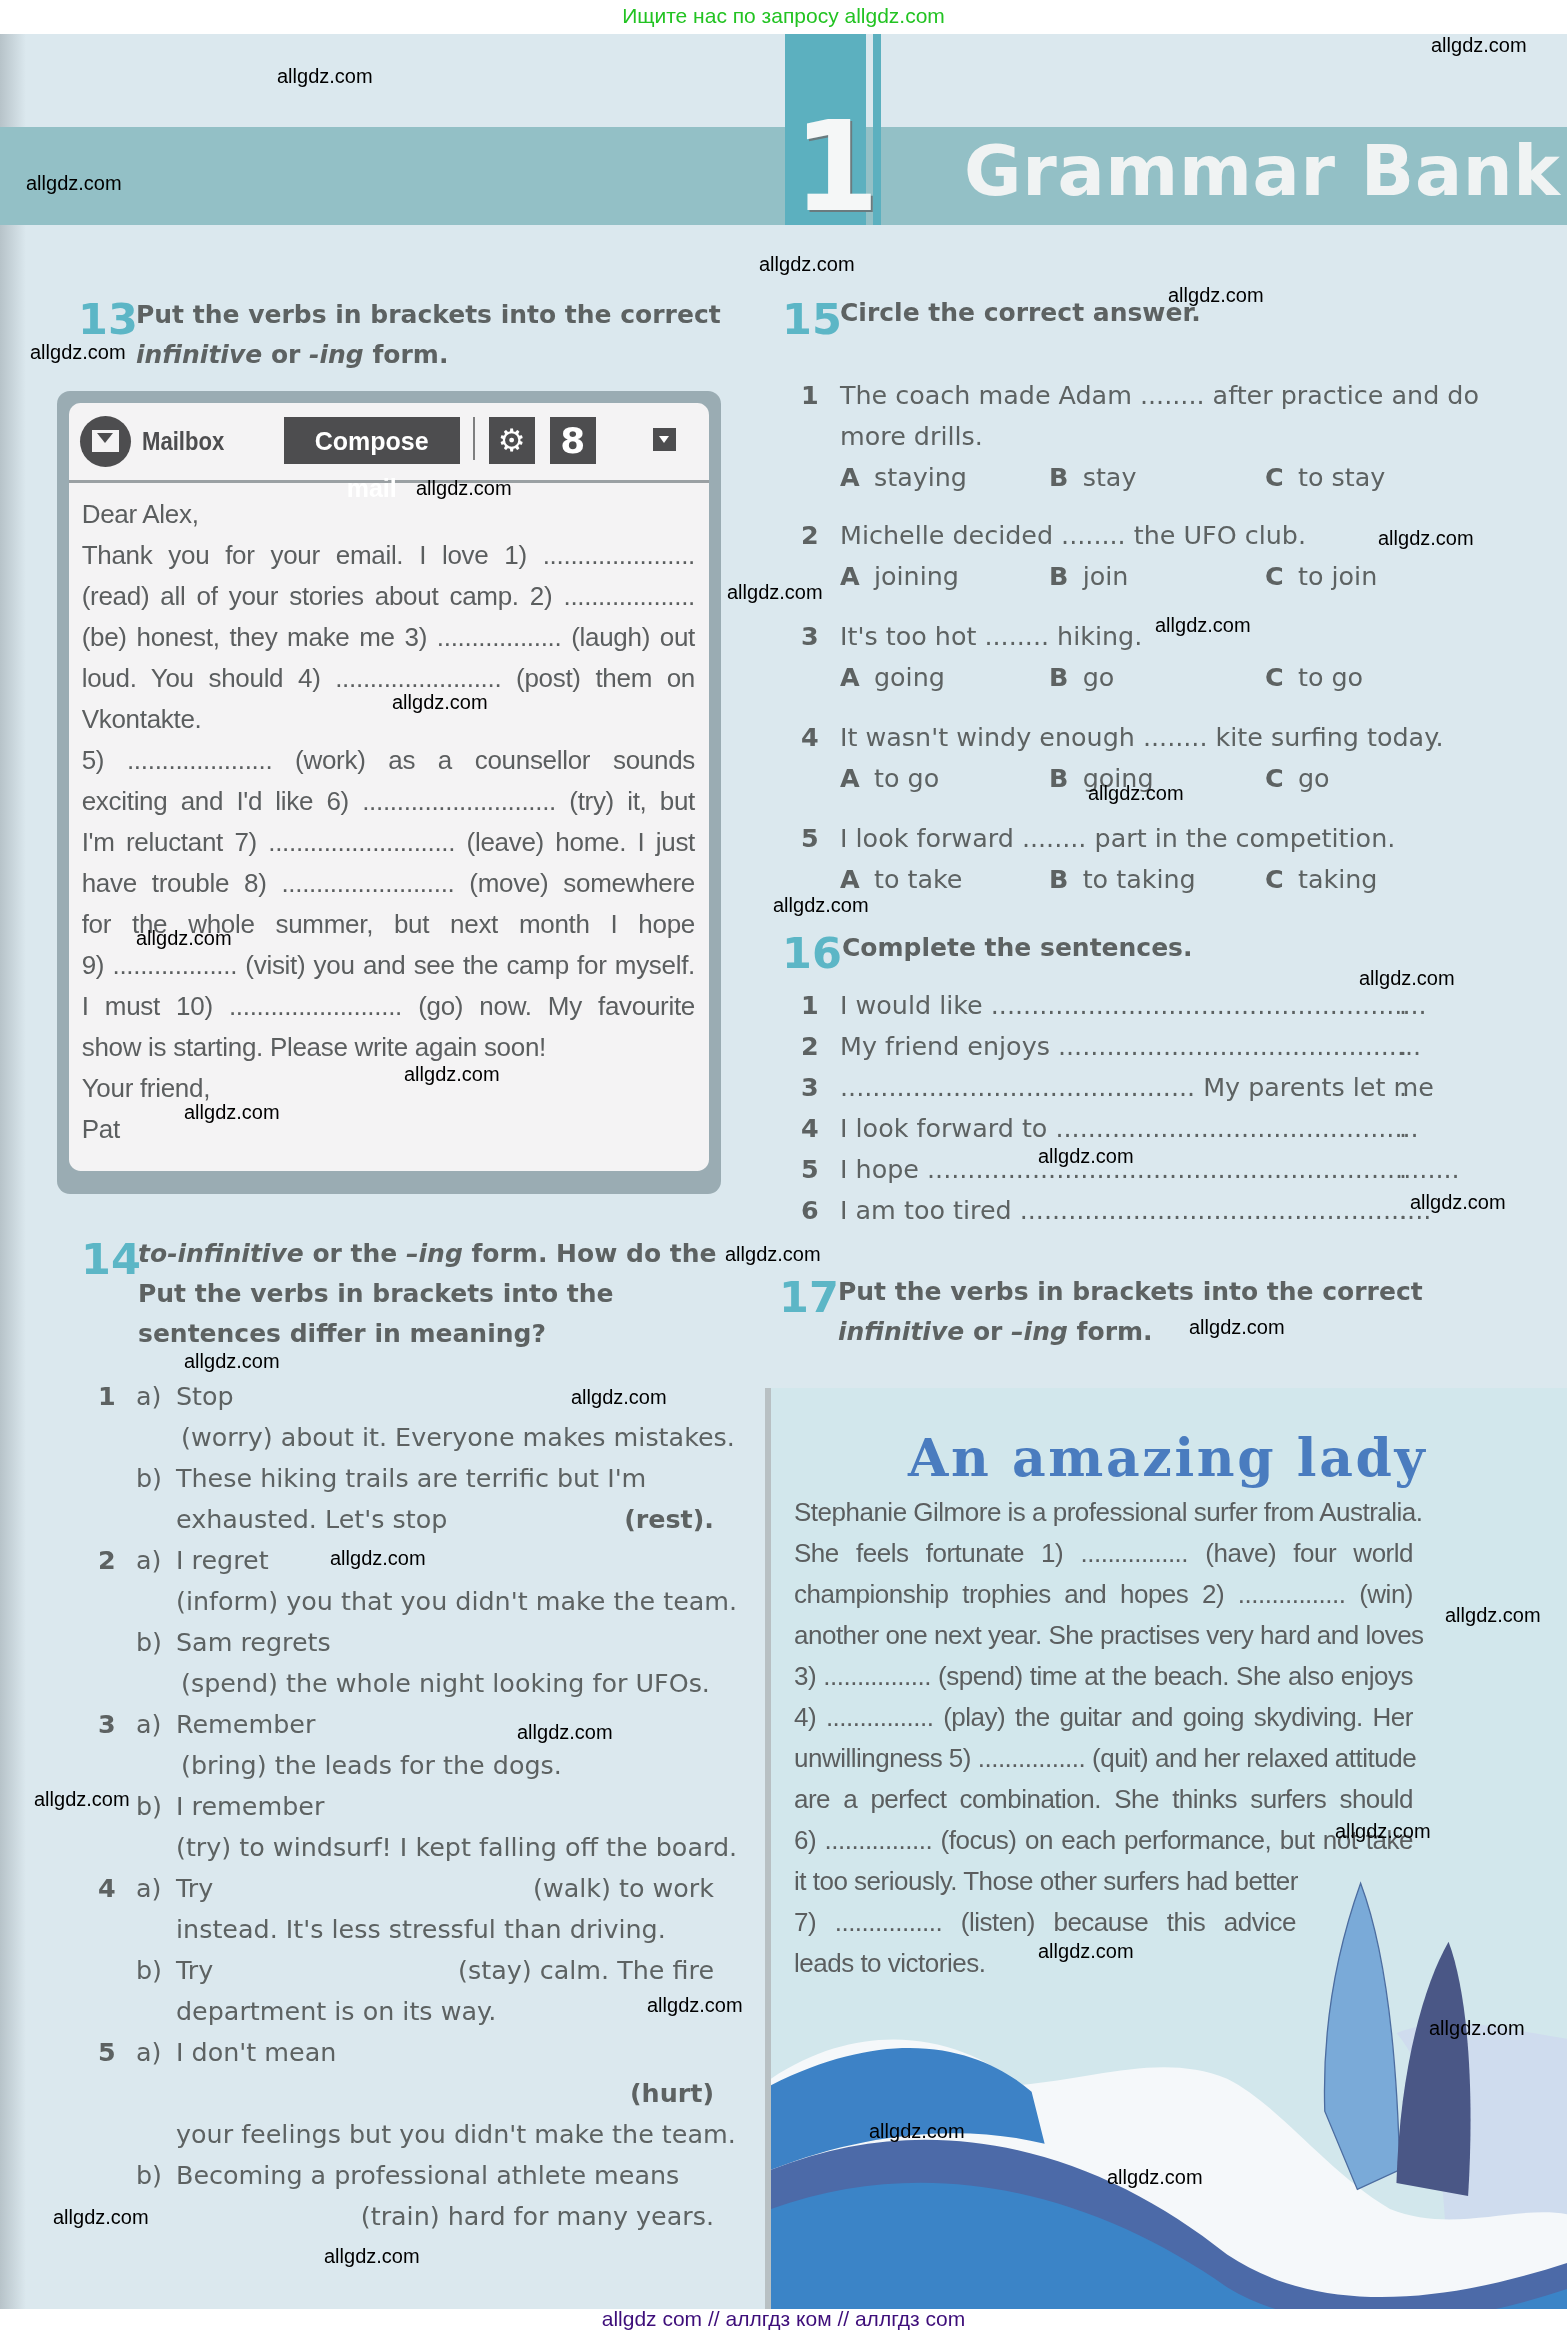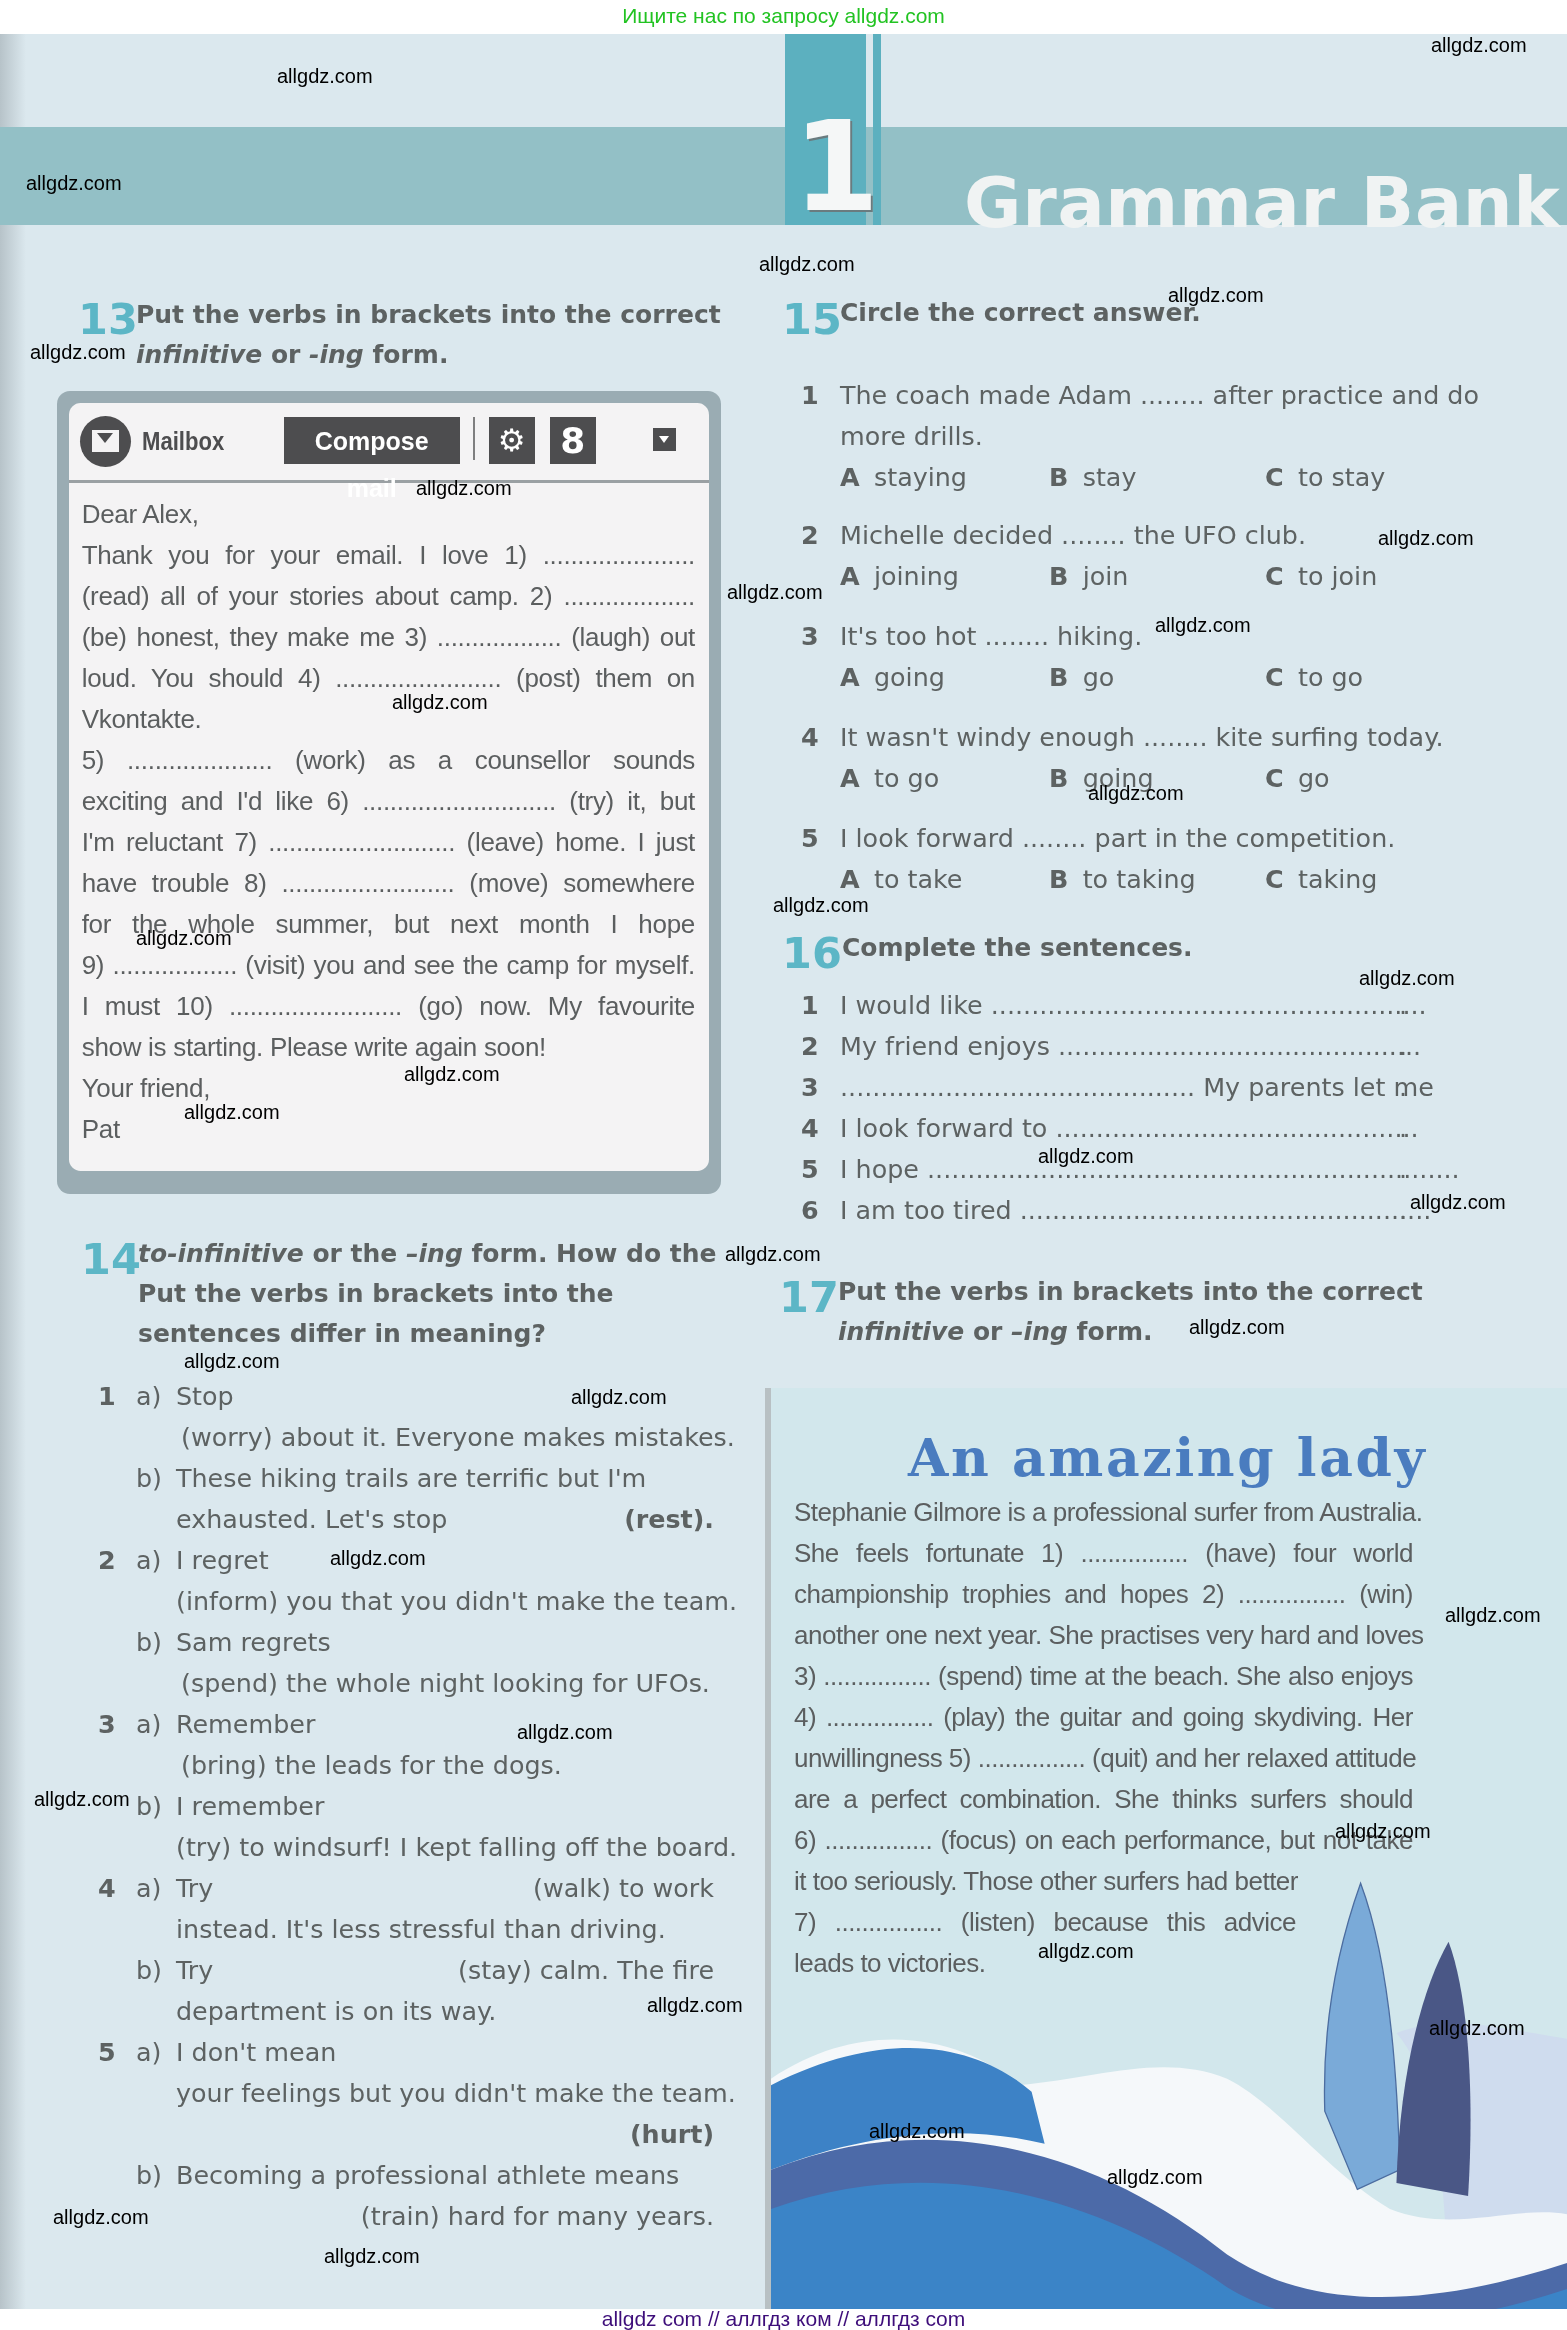--- a/index.html
+++ b/index.html
@@ -5,21 +5,21 @@
   html,body{margin:0;padding:0;}
   body{width:1567px;height:2330px;position:relative;overflow:hidden;background:#ffffff;font-family:"Liberation Sans",sans-serif;color:#5a5f5f;}
   .topbar{position:absolute;left:0;top:0;width:1567px;height:34px;background:#fff;text-align:center;}
   .topbar span{font-family:"Liberation Sans",sans-serif;font-size:21px;color:#22c322;line-height:31px;}
   .page{position:absolute;left:0;top:34px;width:1567px;height:2276px;background:#dbe8ee;overflow:hidden;}
   .page .shade{position:absolute;left:0;top:0;width:26px;height:100%;background:linear-gradient(to right,#b7c3c9,#dbe8ee);}
   .band{position:absolute;left:0;top:93px;width:1567px;height:98px;background:#93c0c6;}
   .chap-strip{position:absolute;left:785px;top:0;width:81px;height:191px;background:#5cb0bf;}
   .chap-line{position:absolute;left:873px;top:0;width:7.8px;height:191px;background:#5cb0bf;}
   .chap-num{position:absolute;left:793px;top:75px;width:65px;font-family:"DejaVu Sans",sans-serif;font-weight:bold;font-size:124px;line-height:117px;color:#f5f7f7;text-align:center;text-shadow:2px 2px 0 #6a7b7f;}
-  .chap-title{position:absolute;left:964px;top:96px;font-family:"DejaVu Sans",sans-serif;font-weight:bold;font-size:70px;color:#f0f3f3;letter-spacing:0.7px;margin-top:32px;}
+  .chap-title{position:absolute;left:964px;top:96px;font-family:"DejaVu Sans",sans-serif;font-weight:bold;font-size:70px;color:#f0f3f3;letter-spacing:0.7px;}
   .wm{position:absolute;font-family:"Liberation Sans",sans-serif;font-size:20px;color:#000;}
   .ex-num{font-family:"DejaVu Sans",sans-serif;font-weight:bold;color:#5cb6c6;font-size:43px;line-height:43px;position:absolute;}
   .ex-title{position:absolute;font-family:"DejaVu Sans",sans-serif;font-weight:bold;color:#5d6262;font-size:25px;line-height:40px;}
   .ex-title i{font-style:italic;}
   
   .mailbox{position:absolute;left:57px;top:357px;width:664px;height:803px;background:#9aacb3;border-radius:13px;}
   .mailbox .inner{position:absolute;left:11.7px;top:11.7px;right:11.7px;bottom:23.5px;background:#f4f3f4;border-radius:11.7px;}
   .mb-head{position:absolute;left:0;top:0;right:0;height:77px;border-bottom:3.9px solid #9aa0a3;}
   .mb-logo{position:absolute;left:11.7px;top:13px;width:51px;height:51px;border-radius:50%;background:#4d4d4f;}
   .mb-logo .env{position:absolute;left:11.7px;top:14.3px;width:27px;height:22px;background:#f4f3f4;}
@@ -187,24 +187,24 @@
       </div>
     <div class="row">
         <span class="tx">department is on its way.</span>
       </div>
     <div class="row">
         <span class="n">5</span>
         <span class="ab">a)</span>
         <span class="tx">I don't mean</span>
       </div>
     <div class="row">
+        <span class="rt" style="font-weight:bold">(hurt)</span>
+      </div>
+    <div class="row">
         <span class="tx">your feelings but you didn't make the team.</span>
-      </div>
-    <div class="row">
-        <span class="rt" style="font-weight:bold">(hurt)</span>
       </div>
     <div class="row">
         <span class="ab">b)</span>
         <span class="tx">Becoming a professional athlete means</span>
       </div>
     <div class="row">
         <span class="rt">(train) hard for many years.</span>
       </div>
   </div>
 

